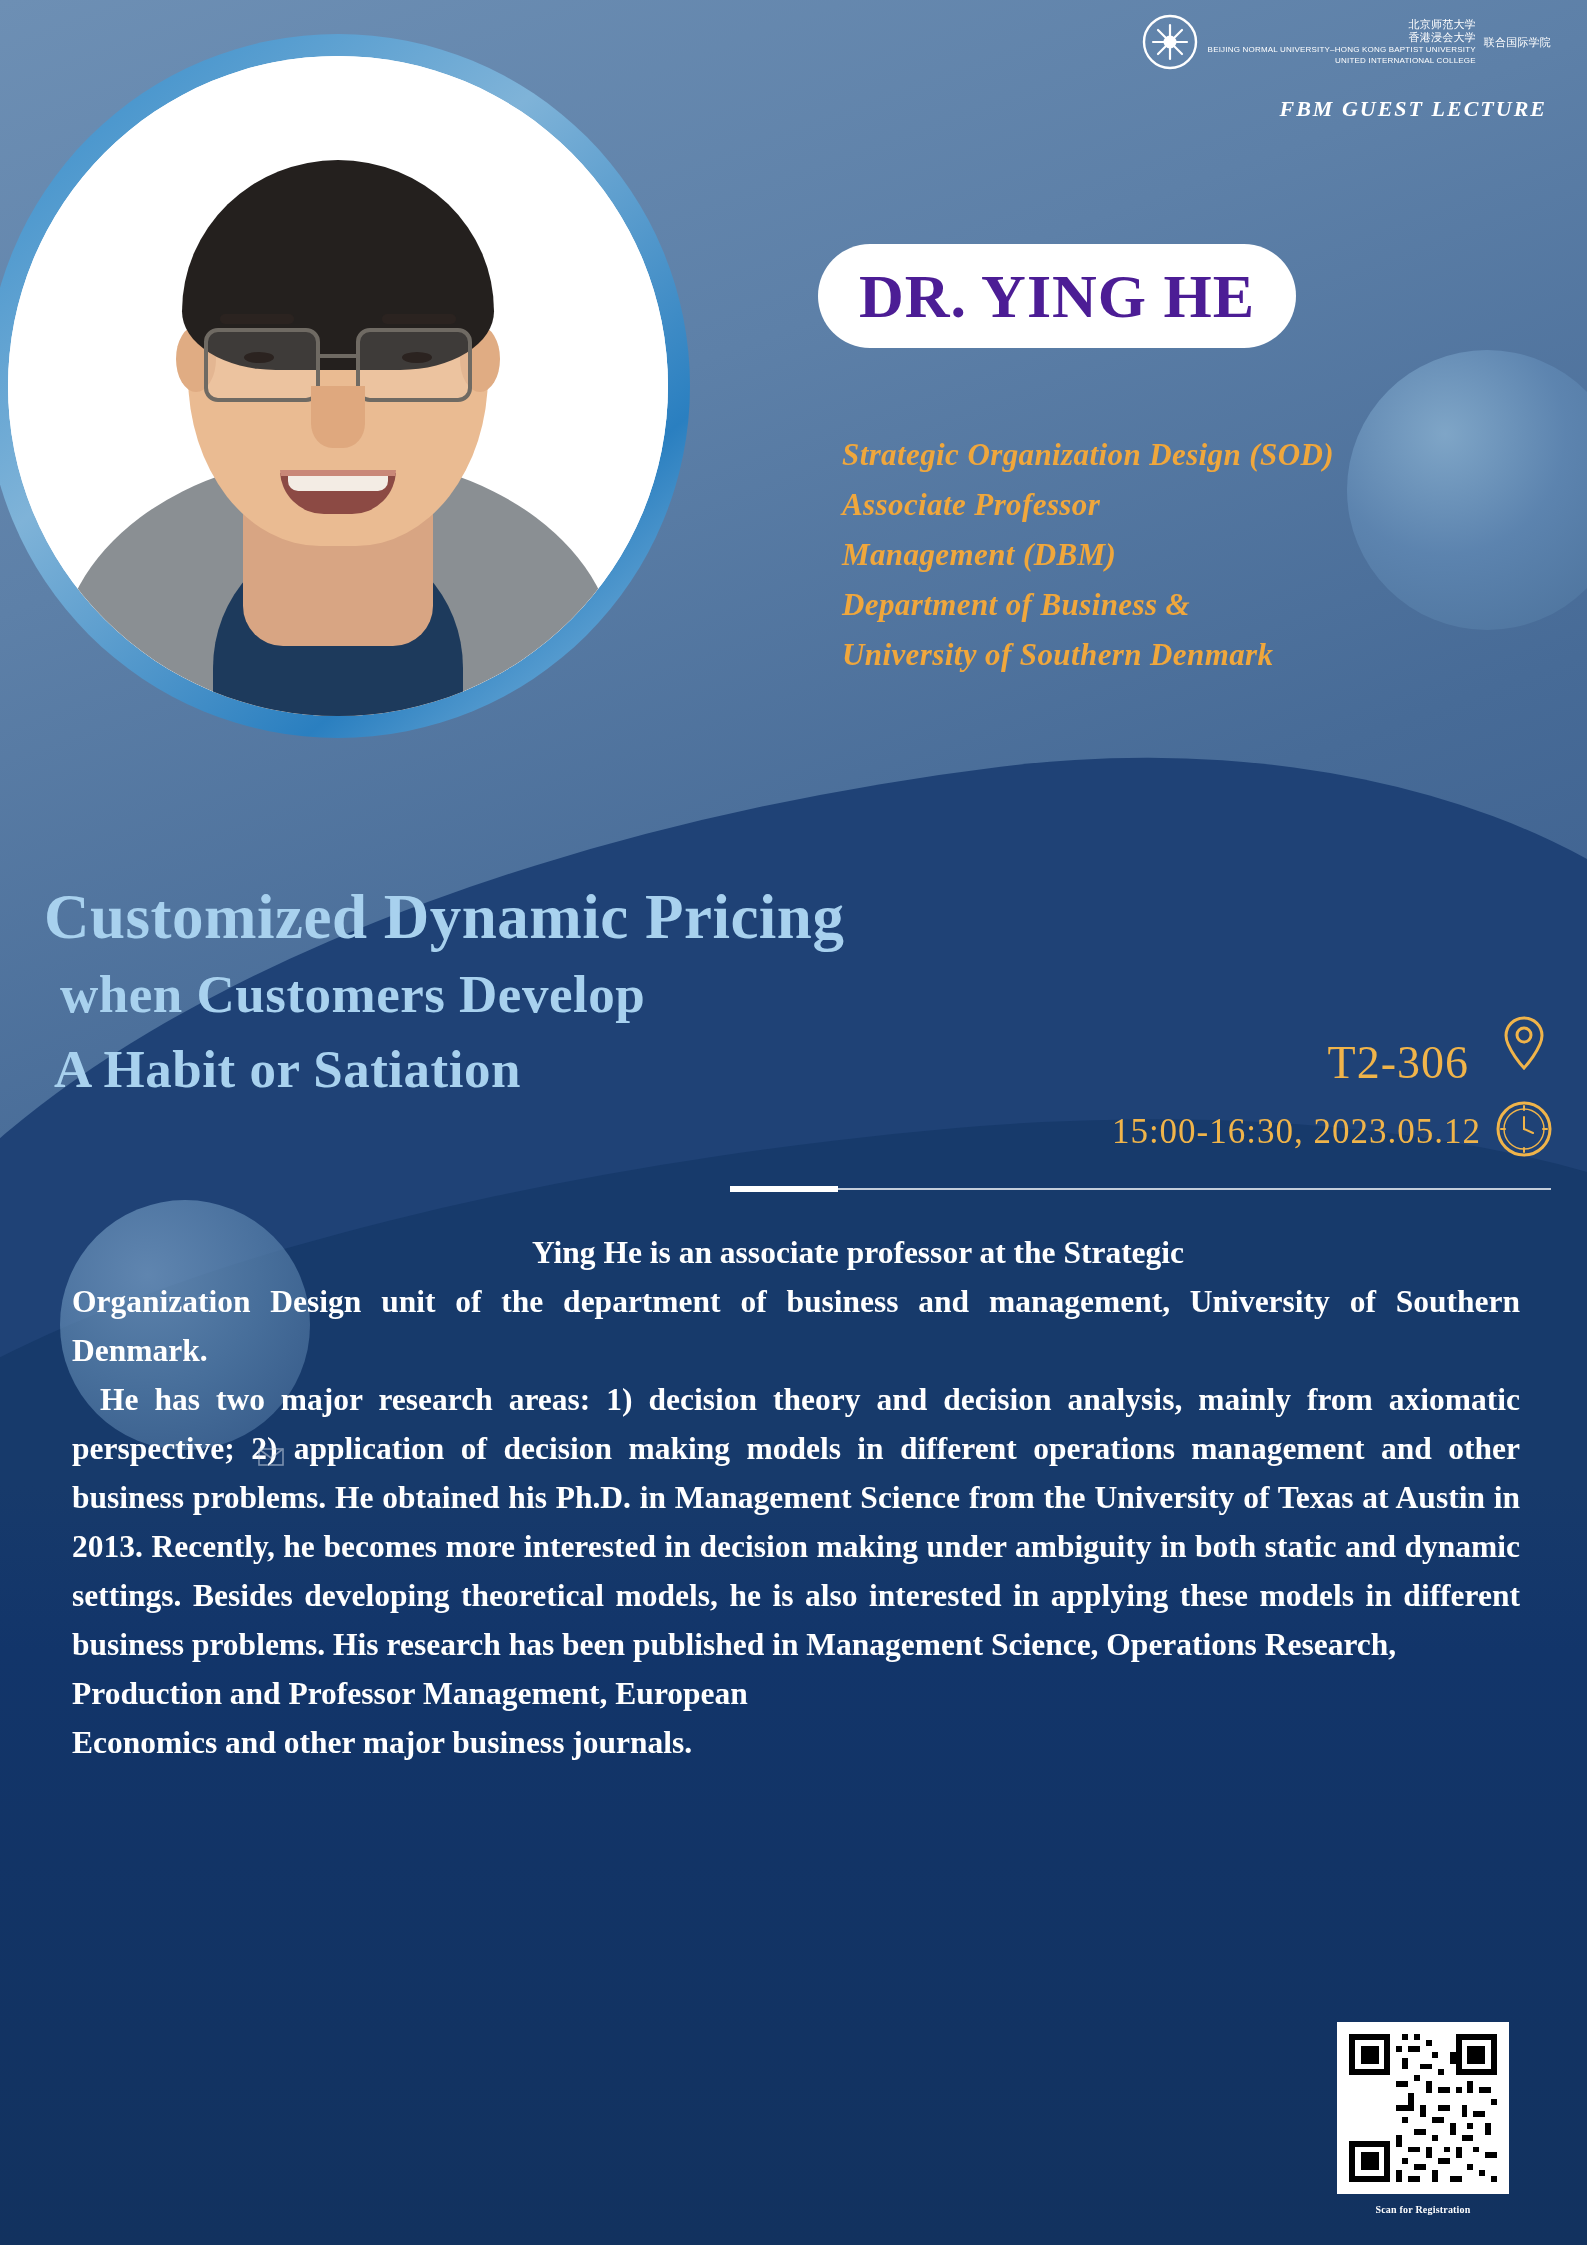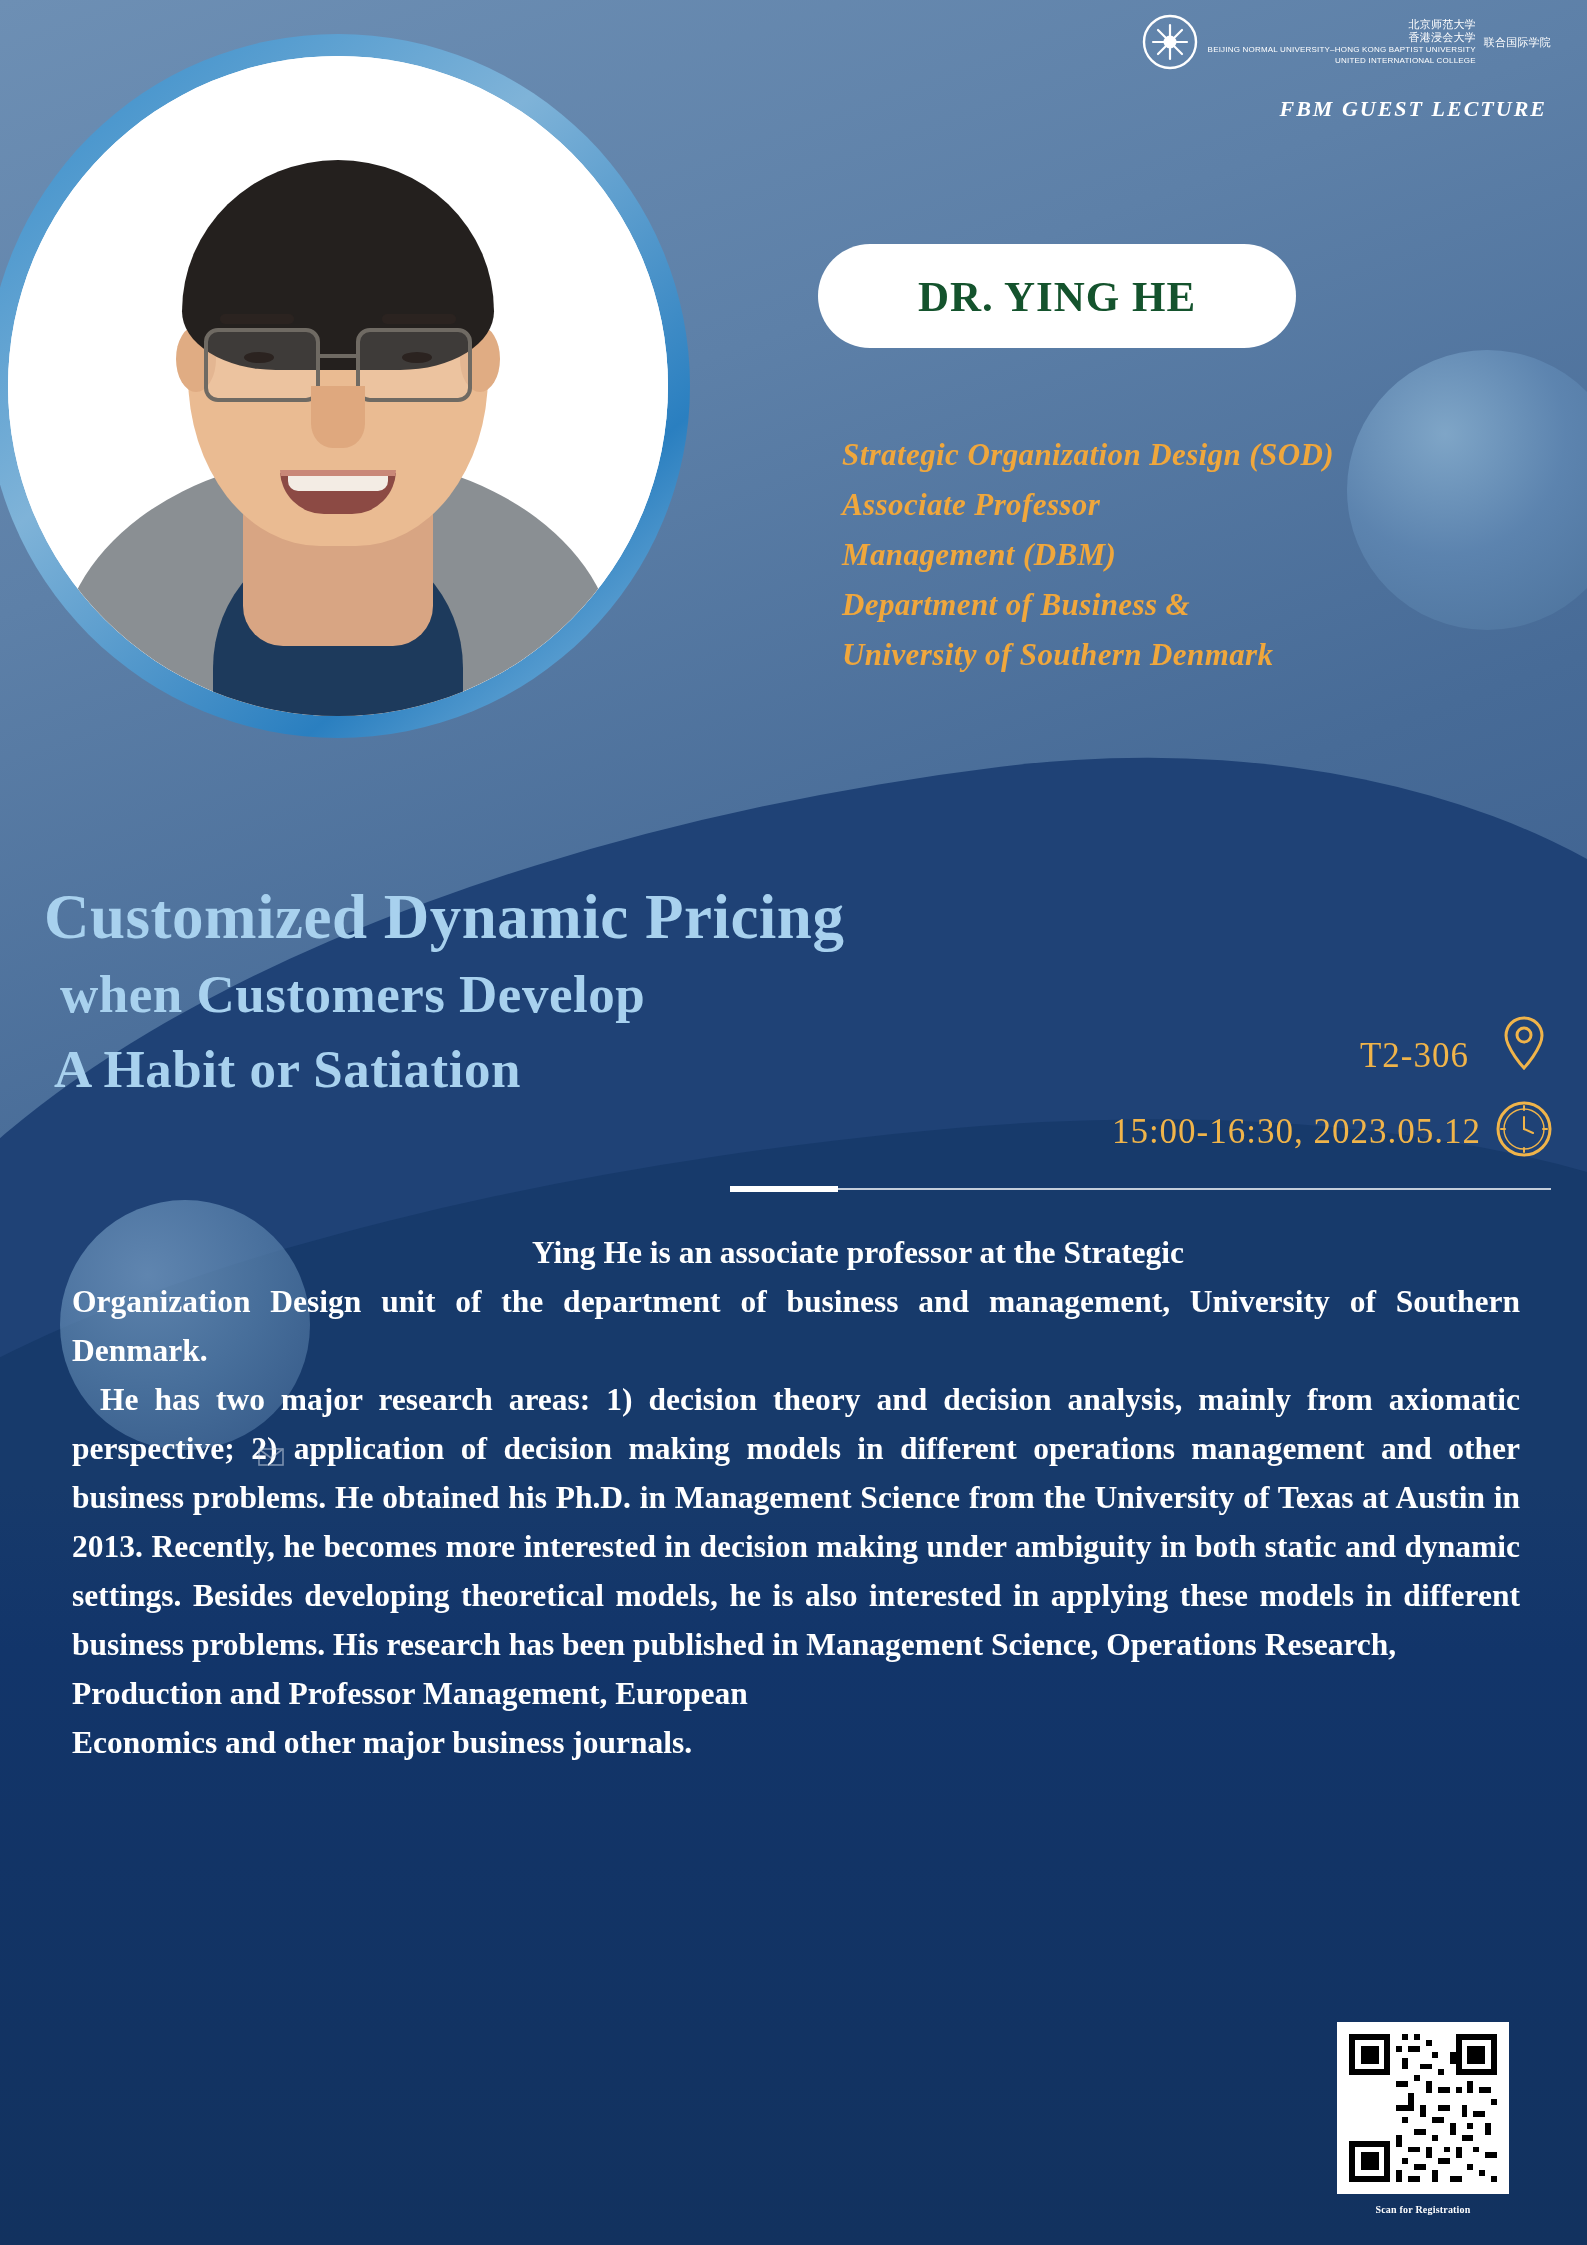--- a/index.html
+++ b/index.html
@@ -193,24 +193,24 @@
     position: absolute;
     left: 818px; top: 244px;
     width: 478px; height: 104px;
     background: #ffffff;
     border-radius: 60px;
     display: flex;
     align-items: center;
     justify-content: center;
   }
   .name-pill span {
-    color: #14532d;
+    color: #4c1d95;
     font-family: "Liberation Serif", serif;
     font-weight: bold;
-    font-size: 43px;
+    font-size: 62px;
     letter-spacing: 1px;
   }
   
   .affiliation {
     position: absolute;
     left: 842px; top: 430px;
     width: 660px;
     color: #f0a73c;
     font-family: "Liberation Serif", serif;
     font-style: italic;
@@ -243,21 +243,21 @@
     left: 838px; top: 1188px;
     right: 36px; height: 2px;
     background: rgba(255,255,255,.75);
   }
   
   .venue {
     position: absolute;
     right: 118px; top: 1036px;
     color: #f0b44a;
     font-family: "Liberation Serif", serif;
-    font-size: 35px;
+    font-size: 46px;
     letter-spacing: 1px;
     text-align: center;
   }
   .time {
     position: absolute;
     right: 106px; top: 1112px;
     color: #f0b44a;
     font-family: "Liberation Serif", serif;
     font-size: 35px;
     letter-spacing: 1px;

